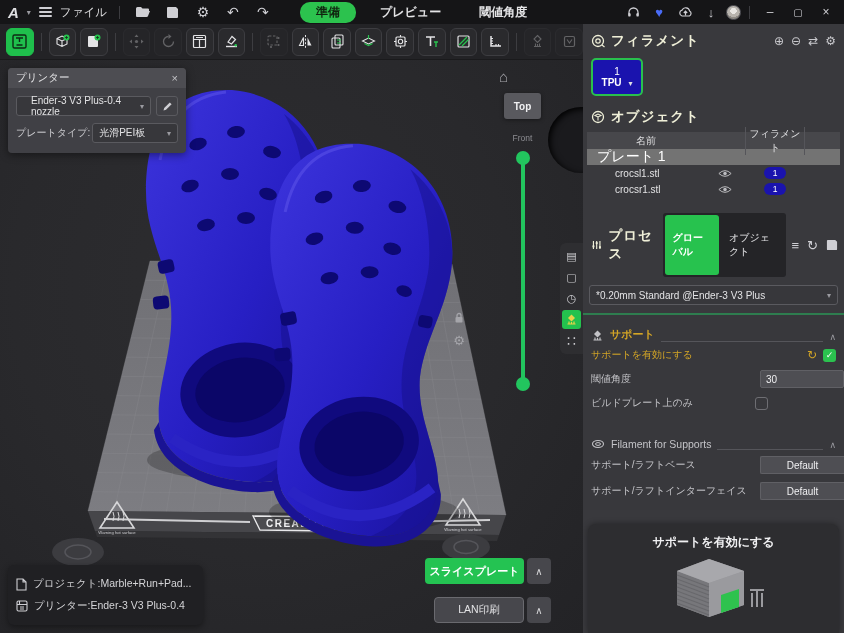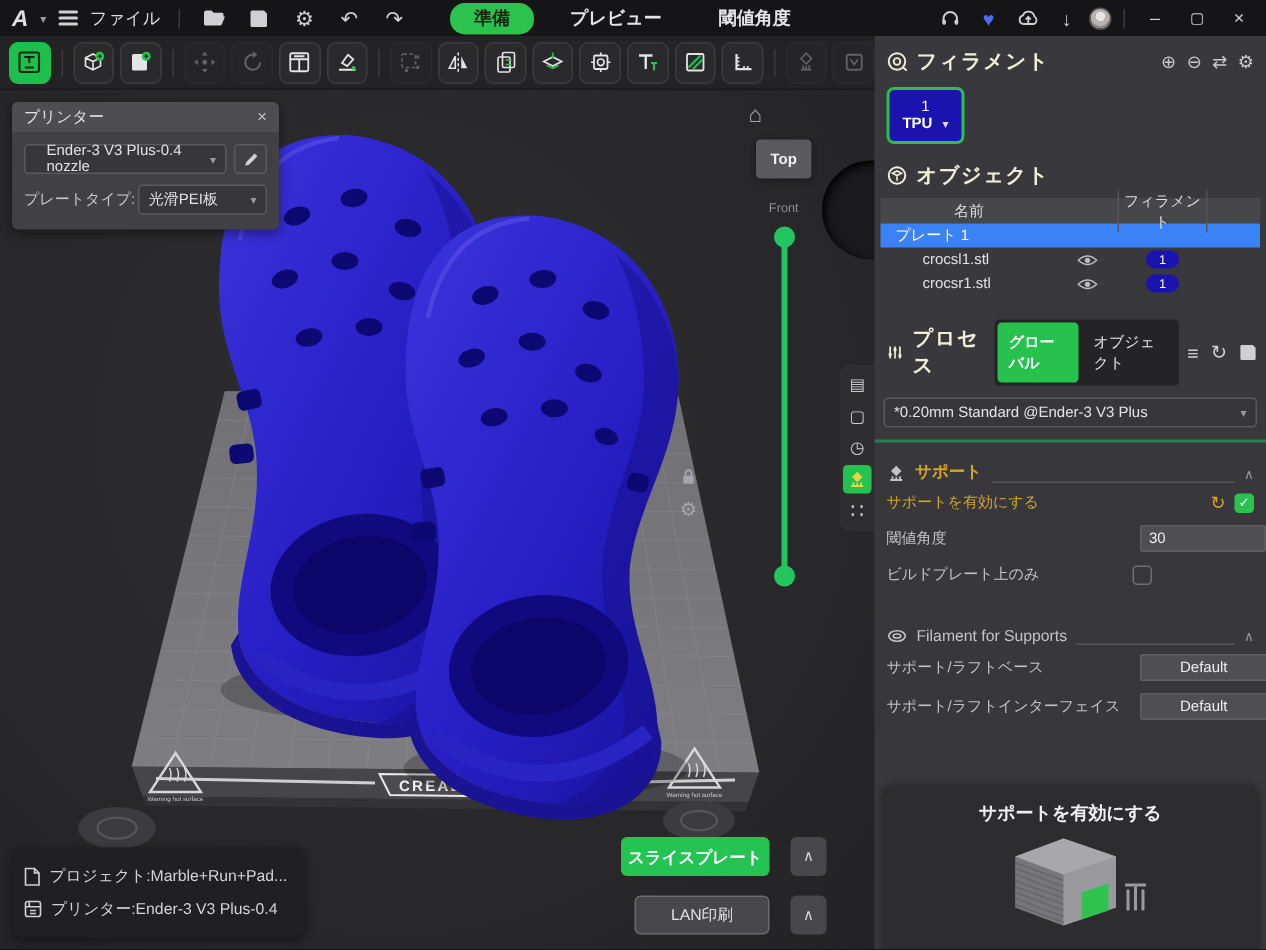--- a/index.html
+++ b/index.html
@@ -72,50 +72,50 @@
   
   .plate-btn { position:absolute; width:16px; height:16px; display:flex; align-items:center; justify-content:center; color:#a5a5aa; z-index:5; }
 
   
   .info-box { position:absolute; left:8px; bottom:8px; background:#202023; border-radius:6px; padding:8px 12px 8px 8px; z-index:10; box-shadow:0 2px 6px rgba(0,0,0,.4); }
   .info-row { display:flex; align-items:center; gap:6px; height:22px; color:#d4d4d7; font-size:10.5px; }
   .info-row svg { flex:0 0 auto; }
 
   
   .actions { position:absolute; right:32px; bottom:10px; display:flex; flex-direction:column; gap:13px; z-index:10; }
-  .action-row { display:flex; gap:14px; justify-content:flex-end; }
+  .action-row { display:flex; gap:3px; justify-content:flex-end; }
   .btn-slice { width:99px; height:26px; background:#24c352; border:none; border-radius:4px; color:#fff; font-size:11px; font-weight:bold; display:flex; align-items:center; justify-content:center; }
   .btn-lan { width:90px; height:26px; background:#47474c; border:1px solid #6a6a6f; border-radius:4px; color:#e3e3e5; font-size:10.5px; display:flex; align-items:center; justify-content:center; }
   .btn-caret { width:24px; height:26px; background:#47474c; border-radius:4px; color:#d8d8da; font-size:10px; display:flex; align-items:center; justify-content:center; }
 
   
   .rightpanel { position:absolute; top:24px; left:583px; width:261px; height:609px; background:#39393d; z-index:20; overflow:hidden; }
   .rp-section-head { display:flex; align-items:center; gap:6px; padding:8px 8px 6px 8px; color:#eceace; }
   .rp-title { font-size:13.5px; font-weight:bold; color:#efefd8; letter-spacing:1px; }
   .rp-head-icons { margin-left:auto; display:flex; gap:7px; color:#c9c9cd; font-size:12px; }
   .filament-chip { margin:2px 0 10px 8px; width:52px; height:38px; background:#1a13ae; border:2px solid #29c04d; border-radius:5px; display:flex; flex-direction:column; align-items:center; justify-content:center; color:#fff; }
   .chip-num { font-size:10px; line-height:11px; }
   .chip-mat { font-size:10px; font-weight:bold; }
   .chip-mat .sel-arrow { color:#e0e0e4; }
 
   .obj-table { margin:0 4px 8px 4px; font-size:10px; }
   .obj-header { display:flex; background:#47474b; height:17px; align-items:center; color:#dedee0; }
   .obj-col-name { width:118px; text-align:center; }
   .obj-col-eye { width:40px; }
   .obj-col-fil { width:60px; text-align:center; border-left:1px solid #55555a; border-right:1px solid #55555a; }
   .obj-row { display:flex; align-items:center; height:16px; color:#e2e2e4; }
-  .obj-row.plate { background:#3b82f6; color:#fff; padding-left:10px; font-size:10px;text-align:right; }
+  .obj-row.plate { background:#737373; color:#fff; padding-left:10px; font-size:14px;text-align:right; }
   .obj-name { width:118px; padding-left:28px; }
   .obj-eye { width:40px; display:flex; justify-content:center; }
   .obj-badge { width:60px; display:flex; justify-content:center; }
   .badge { background:#1a13ae; color:#fff; border-radius:7px; min-width:22px; height:12px; font-size:8.5px; display:flex; align-items:center; justify-content:center; }
 
   .process-head { display:flex; align-items:center; gap:6px; padding:8px 6px 6px 8px; }
   .proc-tabs { display:flex; background:#242427; border-radius:3px; padding:2px; gap:2px; }
-  .proc-tab { font-size:10px; padding:6px 8px; border-radius:3px; color:#e4e4e6; }
+  .proc-tab { font-size:10px; padding:16px 8px; border-radius:3px; color:#e4e4e6; }
   .proc-tab.active { background:#27c24e; color:#fff; font-weight:bold; }
   .proc-icons { margin-left:auto; display:flex; align-items:center; gap:8px; color:#cfcfd4; }
   .preset-select { margin:2px 6px 8px 6px; height:20px; font-size:10px; }
 
   .settings { border-top:2px solid #2e7d4f; padding:10px 0 6px 0; background:#38383c; }
   .sec-head { display:flex; align-items:flex-end; gap:6px; padding:2px 8px; }
   .sec-title { font-size:11px; font-weight:bold; }
   .sec-title.yellow { color:#d3a526; }
   .sec-title.grey { color:#c3c3c7;margin-top:12px; }
   .sec-line { flex:1; height:1px; background:#55555a; }

